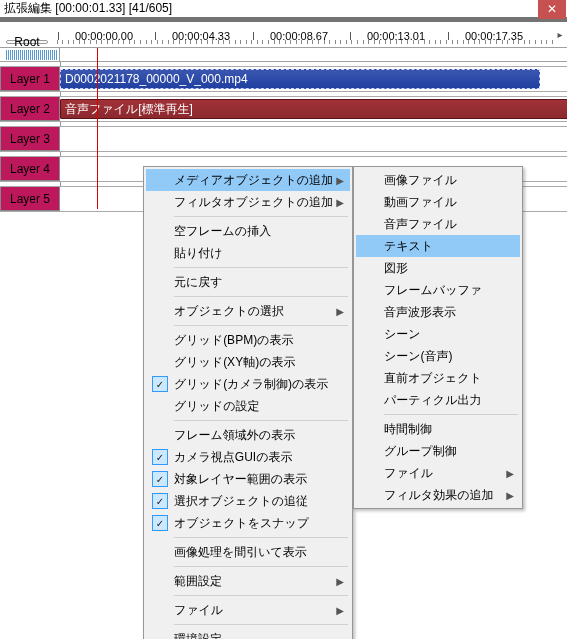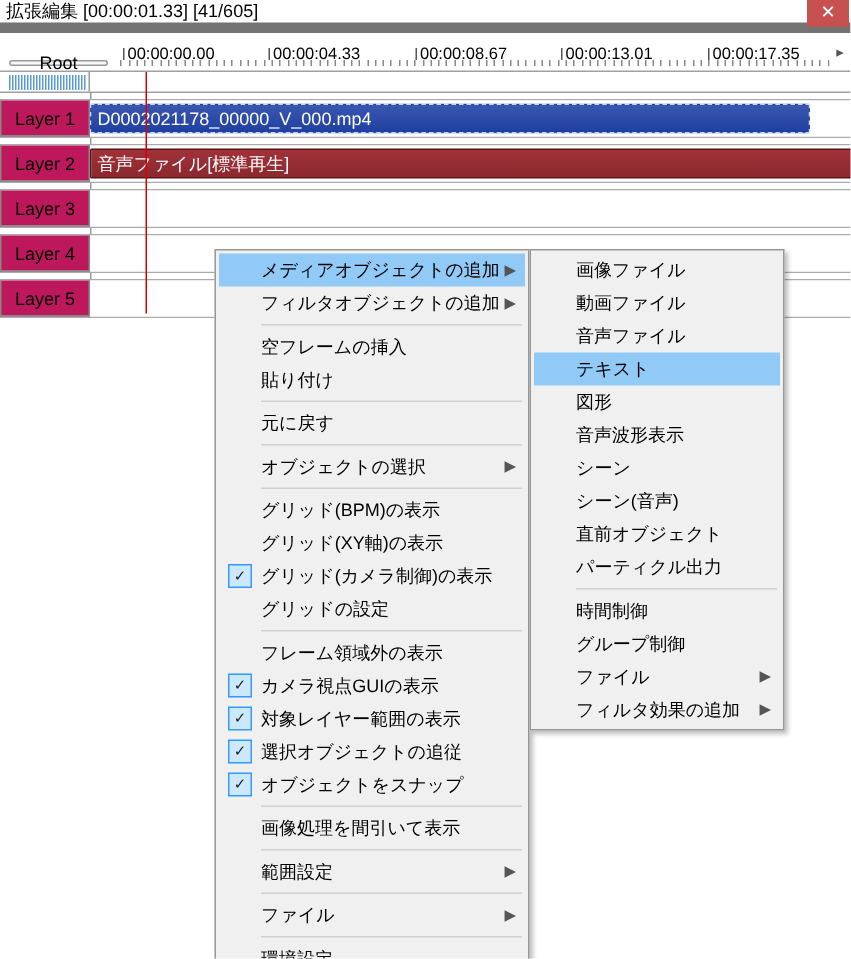--- a/index.html
+++ b/index.html
@@ -1,26 +1,26 @@
 <!DOCTYPE html>
 <html><head>
 <meta charset="utf-8">
 <style>
 *{margin:0;padding:0;box-sizing:border-box;font-family:"MS UI Gothic","Meiryo",sans-serif;font-size:12px;color:#000}
 body{background:#fff;overflow:hidden;width:567px;height:639px;position:relative}
-.titlebar{height:22px;background:#fff;border-bottom:7px solid #737373;display:flex;align-items:center;padding-left:4px}
+.titlebar{height:22px;background:#fff;border-bottom:5px solid #737373;display:flex;align-items:center;padding-left:4px}
 .titlebar .title{flex:1}
 .close{width:28px;height:20px;background:#c75050;color:#fff;display:flex;align-items:center;justify-content:center;font-size:12px;margin-right:1px}
 .toolbar{height:26px;border-bottom:1px solid #a0a0a0;display:flex;align-items:stretch}
-.rootbtn{width:66px;margin:18px 4px 3px 6px;border:1px solid #999;background:#f8f8f8;border-radius:2px;display:flex;align-items:center;justify-content:center;font-size:12px}
+.rootbtn{width:42px;margin:18px 4px 3px 6px;border:1px solid #999;background:#f8f8f8;border-radius:2px;display:flex;align-items:center;justify-content:center;font-size:12px}
 .ruler-wrap{flex:1;display:flex;align-items:flex-end;position:relative;overflow:hidden}
 .ruler-ticks{position:absolute;bottom:0;left:0;right:0;height:7px;display:flex}
 .ruler-ticks div{width:6px;border-right:1px solid #888;height:4px}
 .ruler-labels{position:absolute;bottom:7px;left:0;right:0}
-.ruler-labels span{position:absolute;bottom:0;font-size:11px;border-left:1px solid #555;padding-left:2px;height:8px;line-height:8px}
+.ruler-labels span{position:absolute;bottom:0;font-size:11px;border-left:1px solid #555;padding-left:16px;height:8px;line-height:8px}
 .arrow-r{width:14px;display:flex;align-items:center;justify-content:center;font-size:10px;color:#555}
 .scale{height:14px;border-bottom:1px solid #a0a0a0;display:flex}
 .scaleleft{width:60px;border-right:1px solid #999;padding-left:6px;display:flex;align-items:center;gap:1px}
 .scaleleft div{width:1px;height:10px;background:#5a9bd4}
 .track{height:25px;border-bottom:1px solid #aaa;display:flex}
 .track .lab{width:60px;border:1px solid #888;border-top:none;border-right:1px solid #888;display:flex;align-items:center;justify-content:center;background:#be185d;font-size:12px}
 .track .lane{flex:1;position:relative;background:#fff}
 .gap{height:5px;border-bottom:1px solid #aaa}
 .gap .lane{margin-left:60px;height:100%;border-left:1px solid #999}
 .clip{position:absolute;top:2px;bottom:2px;left:0;border-radius:1px;padding-left:4px;display:flex;align-items:center;color:#fff;font-size:12px}
@@ -315,20 +315,23 @@
     <div class="item">
       <span>音声ファイル</span>
     </div>
     <div class="item hi">
       <span>テキスト</span>
     </div>
     <div class="item">
       <span>図形</span>
     </div>
     <div class="item">
+      <span>フレームバッファ</span>
+    </div>
+    <div class="item">
       <span>音声波形表示</span>
     </div>
     <div class="item">
       <span>シーン</span>
     </div>
     <div class="item">
       <span>シーン(音声)</span>
     </div>
     <div class="item">
       <span>直前オブジェクト</span>

